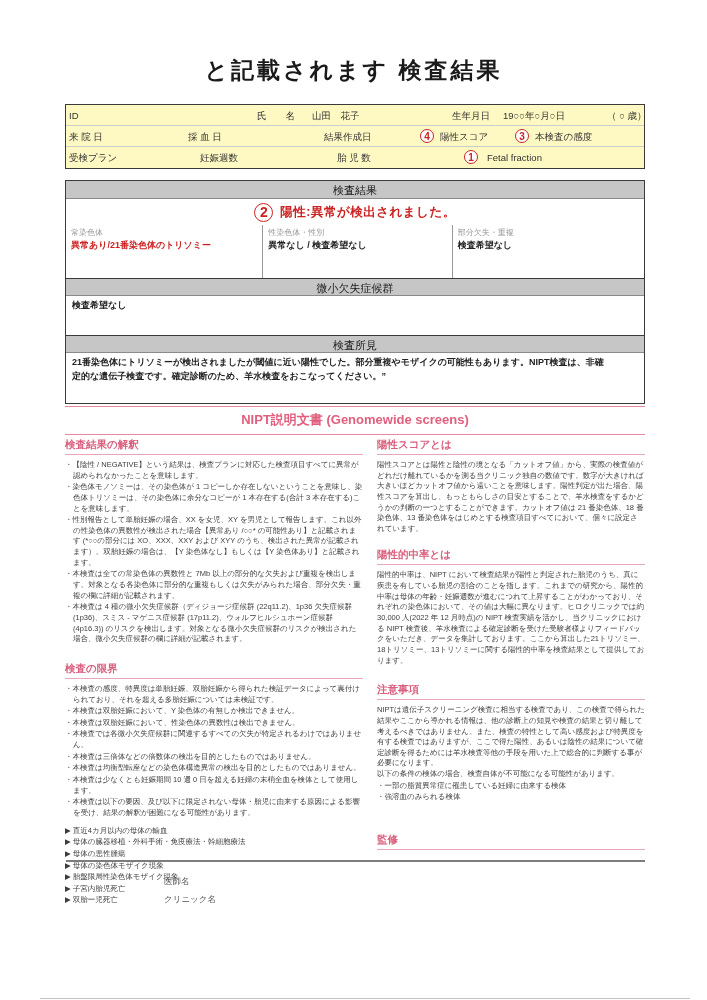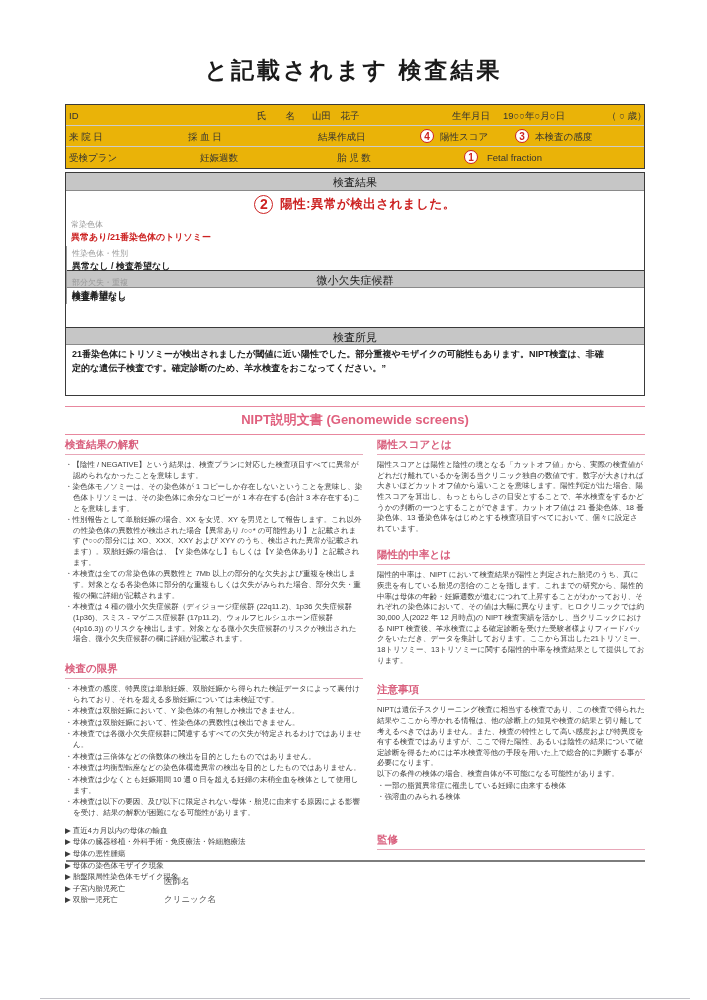--- a/index.html
+++ b/index.html
@@ -3,36 +3,36 @@
 <meta charset="utf-8">
 <style>
   * { margin:0; padding:0; box-sizing:border-box; }
   html,body { width:707px; height:1000px; background:#fff; }
   body { position:relative; font-family:"Liberation Sans","DejaVu Sans",sans-serif; color:#222; overflow:hidden; }
 
   .page-title { position:absolute; top:55px; left:0; width:707px; text-align:center;
     font-size:23px; font-weight:bold; letter-spacing:3px; color:#1a1a1a; }
 
   
-  .info-table { position:absolute; left:65px; top:104px; width:580px; border:1.5px solid #3a3a3a; background:#eab308; }
+  .info-table { position:absolute; left:65px; top:104px; width:580px; border:1.5px solid #3a3a3a; background:#fef9c3; }
   .info-row { position:relative; height:21px; border-bottom:1px solid #ccc; font-size:9.5px; color:#333; }
   .info-row:last-child { border-bottom:none; }
   .info-row span { position:absolute; top:5px; white-space:nowrap; }
 
   .badge { display:inline-block; width:14px; height:14px; border:1.3px solid #cc2222; border-radius:50%;
     color:#cc2222; font-size:10px; font-weight:bold; text-align:center; line-height:13px; background:#fff; }
   .badge.big { width:19px; height:19px; font-size:14px; line-height:17px; border-width:1.6px; }
 
   
-  .results-box { position:absolute; left:65px; top:172px; width:580px; border:1.5px solid #3a3a3a; background:#fff; }
+  .results-box { position:absolute; left:65px; top:180px; width:580px; border:1.5px solid #3a3a3a; background:#fff; }
   .band { background:#c6c6c6; text-align:center; font-size:11px; color:#1a1a1a; height:18px; line-height:18px; border-bottom:1px solid #8a8a8a; }
   .band.mid { border-top:1.5px solid #3a3a3a; }
   .result-line { height:26px; display:flex; align-items:center; justify-content:center; gap:7px; }
   .result-text { color:#cc2222; font-weight:bold; font-size:12.5px; letter-spacing:0.5px; }
-  .result-cols { display:flex; height:53px;flex-direction:column; }
+  .result-cols { display:flex; height:53px; }
   .rcol { padding:2px 5px; border-left:1px solid #999; }
   .rcol:first-child { border-left:none; }
   .rcol .lab { font-size:8px; color:#999; display:block; }
   .rcol .val { font-size:9px; font-weight:bold; color:#222; display:block; margin-top:1px; }
   .rcol.alert .val { color:#cc2222; }
   .rcol.c1 { width:197px; } .rcol.c2 { width:190px; } .rcol.c3 { width:193px; }
   .plain-cell { font-size:9px; font-weight:bold; padding:3px 6px; color:#222; }
   .micro-cell { height:39px; }
   .findings-cell { height:50px; line-height:1.5; }
   .findings-cell .inner { max-width:540px; }
@@ -68,21 +68,21 @@
     <span style="left:3px">ID</span>
     <span style="left:191px">氏　　名</span>
     <span style="left:246px">山田　花子</span>
     <span style="left:386px">生年月日</span>
     <span style="left:437px">19○○年○月○日</span>
     <span style="left:541px">（ ○ 歳）</span>
   </div>
   <div class="info-row">
     <span style="left:3px">来 院 日</span>
     <span style="left:122px">採 血 日</span>
-    <span style="left:252px">結果作成日</span>
+    <span style="left:258px">結果作成日</span>
     <span style="left:354px; top:3px" class="badge">4</span>
     <span style="left:374px">陽性スコア</span>
     <span style="left:449px; top:3px" class="badge">3</span>
     <span style="left:469px">本検査の感度</span>
   </div>
   <div class="info-row">
     <span style="left:3px">受検プラン</span>
     <span style="left:134px">妊娠週数</span>
     <span style="left:271px">胎 児 数</span>
     <span style="left:398px; top:3px" class="badge">1</span>

